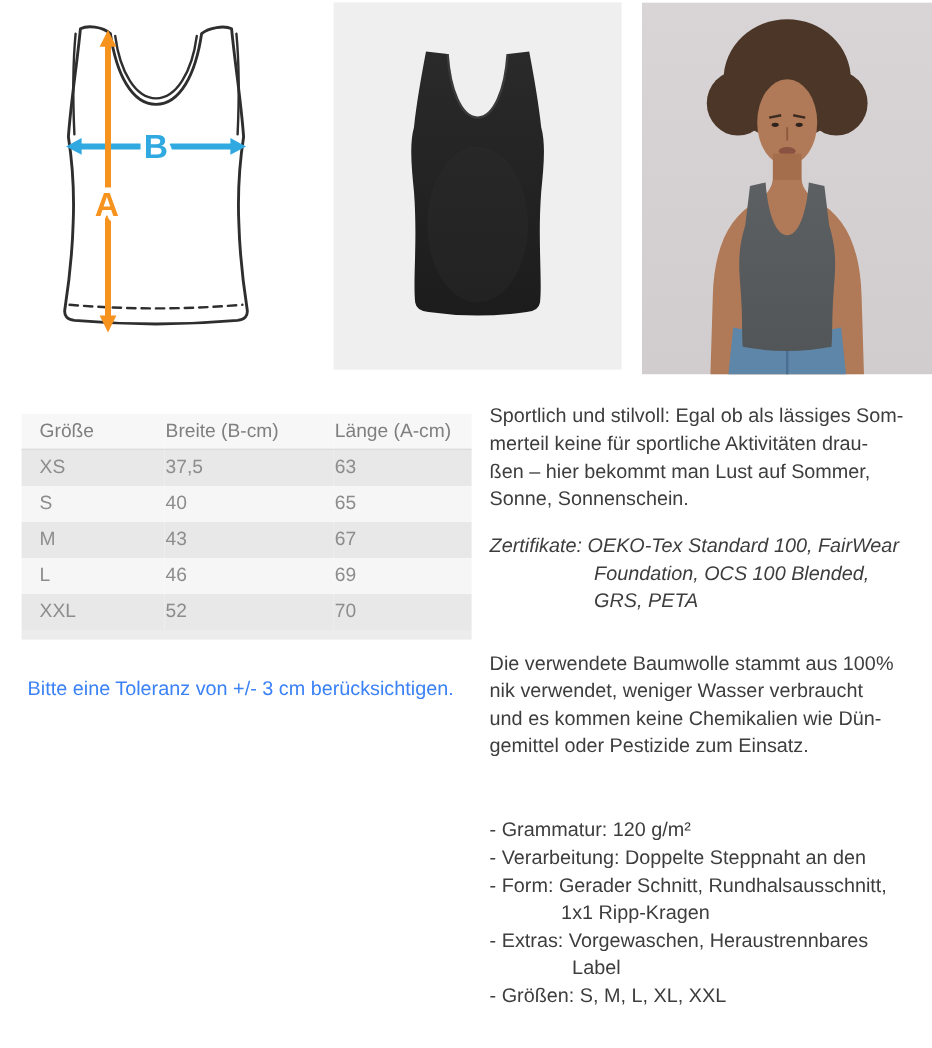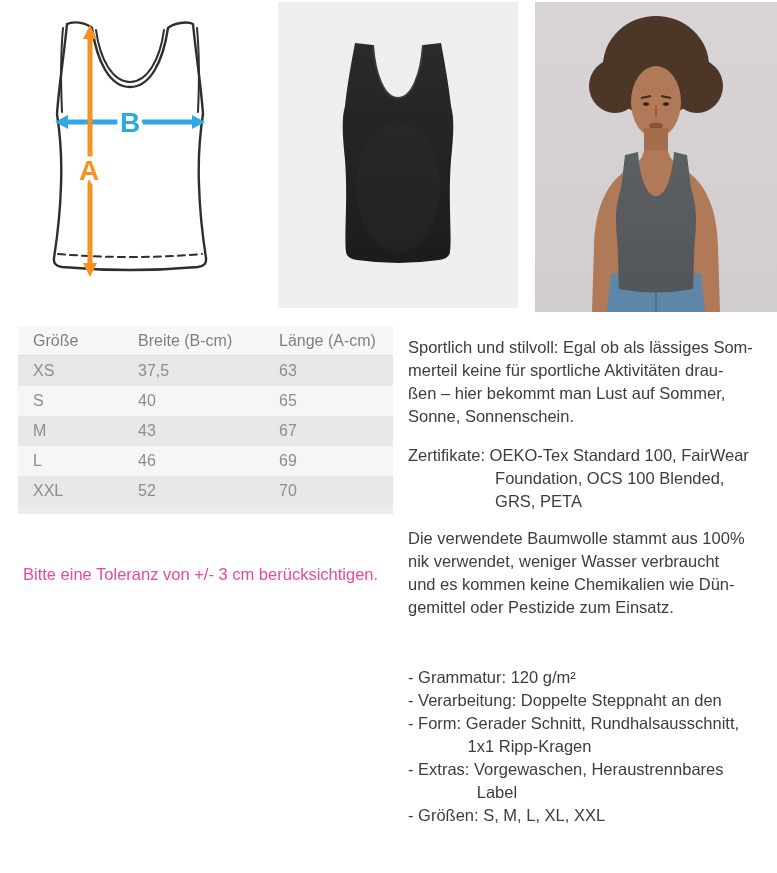--- a/index.html
+++ b/index.html
@@ -9,43 +9,43 @@
   
   .img-box{position:absolute;}
   .img-diagram{left:0;top:0;width:260px;height:320px;background:#fff;}
   .img-product{left:278px;top:2px;width:240px;height:306px;background:#f0efef;}
   .img-model{left:535px;top:2px;width:242px;height:310px;}
   .img-box svg{display:block;width:100%;height:100%;}
   .arrow-label{font-family:"Liberation Sans",sans-serif;font-weight:bold;font-size:28px;
                paint-order:stroke;stroke:#ffffff;stroke-width:9px;stroke-linejoin:round;}
 
   
-  .size-table-wrap{position:absolute;left:18px;top:326px;width:375px;}
+  .size-table-wrap{position:absolute;left:18px;top:345px;width:375px;}
   table.size-table{border-collapse:collapse;table-layout:fixed;width:375px;
                    font-size:16px;color:#8d8d8d;}
   table.size-table col:nth-child(1){width:119px;}
   table.size-table col:nth-child(2){width:141px;}
   table.size-table col:nth-child(3){width:115px;}
   table.size-table th{height:27px;font-weight:normal;text-align:left;color:#7f7f7f;
                       background:#f7f7f7;border-bottom:1px solid #dcdcdc;}
   table.size-table td{height:28px;}
   table.size-table th:first-child,table.size-table td:first-child{padding-left:15px;}
   table.size-table tbody tr:nth-child(odd){background:#e9e8e8;}
   table.size-table tbody tr:nth-child(even){background:#f6f6f6;}
   .table-footer-strip{height:8px;background:#ececec;}
 
   
-  .tolerance{position:absolute;left:23px;top:565px;font-size:16.5px;color:#ec4899;}
+  .tolerance{position:absolute;left:23px;top:565px;font-size:16.5px;color:#3b82f6;}
 
   
   .description{position:absolute;left:408px;top:336px;width:369px;color:#3d3d3d;
                font-size:16.5px;}
   .desc-line{white-space:pre;line-height:23px;height:23px;}
   .desc-block:nth-child(1){margin-bottom:16px;}
-  .desc-block:nth-child(2){margin-bottom:14px;}
+  .desc-block:nth-child(2){margin-bottom:29px;font-style:italic;}
   .desc-block:nth-child(3){margin-bottom:24px;}
 </style>
 </head>
 <body>
 
 <div class="page">
 
   <div>
 
     <div class="img-box img-diagram">

